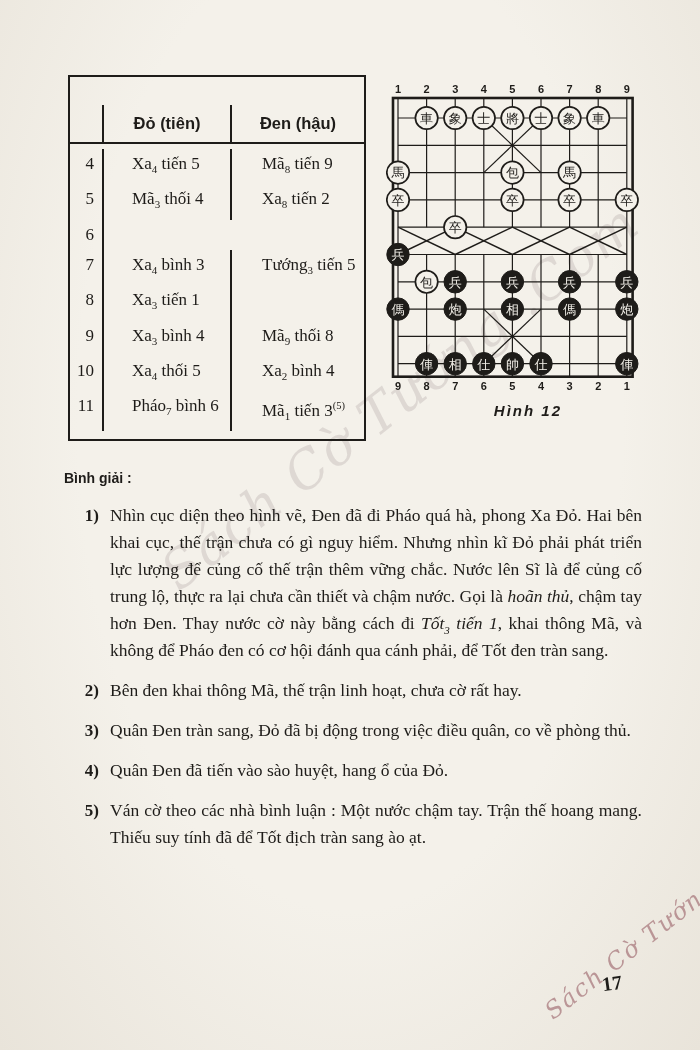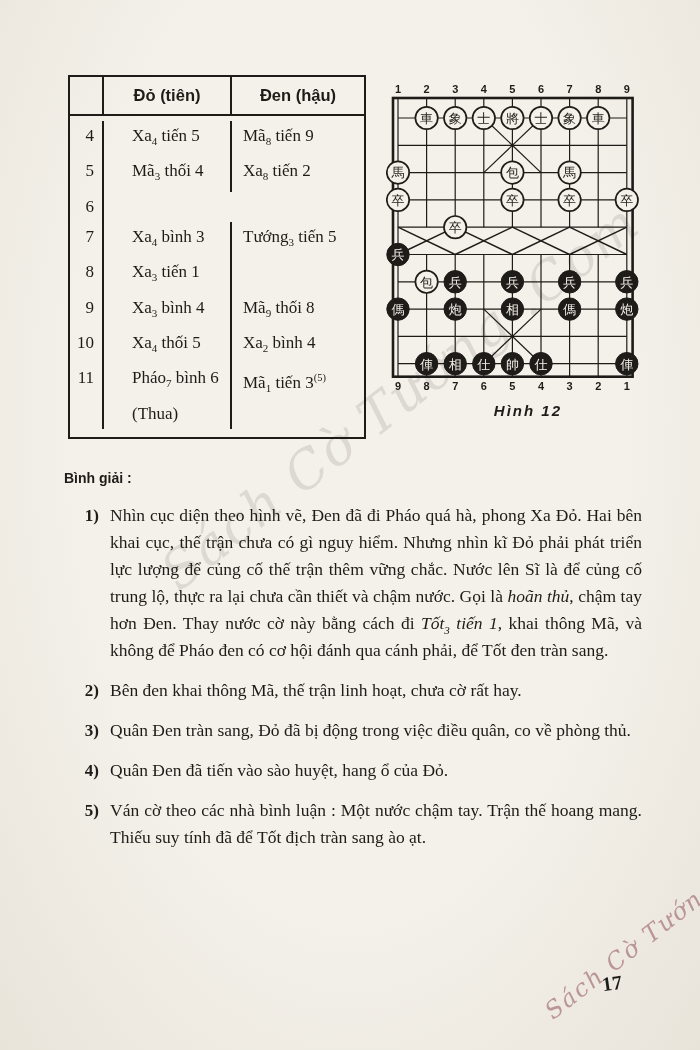--- a/index.html
+++ b/index.html
@@ -12,31 +12,31 @@
     overflow:hidden;
   }
   
   .moves-table{
     position:absolute;left:68px;top:75px;width:298px;
     border:2.5px solid #1e1c19;
     box-sizing:border-box;
     z-index:2;
   }
   .t-header{display:flex;border-bottom:2.5px solid #1e1c19;height:37px;
-    font-family:"Liberation Sans", sans-serif;font-weight:700;font-size:16.5px;}
+    font-family:"Liberation Sans", sans-serif;font-weight:700;font-size:16.5px;margin-top:28px;}
   .t-header .t-cell{display:flex;align-items:center;justify-content:center;}
   .t-cell{box-sizing:border-box;}
   .t-no{width:34px;border-right:2px solid #1e1c19;text-align:right;padding-right:8px;flex:none;}
   .t-red{width:128px;border-right:2px solid #1e1c19;flex:none;}
   .t-black{flex:1;}
   .t-body{padding:5px 0 8px 0;}
   .t-row{display:flex;font-size:17px;}
   .t-row .t-cell{line-height:30px;}
   .t-row .t-red{padding-left:28px;}
-  .t-row .t-black{padding-left:11px;}
+  .t-row .t-black{padding-left:30px;}
   .t-row sub{font-size:11px;}
   .t-row sup{font-size:10.5px;}
   .t-note{line-height:30px;}
   
   .board-svg{position:absolute;left:386px;top:84px;z-index:2;}
   .board-caption{
     position:absolute;left:438px;top:402px;width:124px;text-align:right;
     font-family:"Liberation Sans", sans-serif;font-weight:700;font-style:italic;
     font-size:15px;z-index:2;letter-spacing:2px;
   }
@@ -130,21 +130,20 @@
             <div><span>Xa</span><sub>4</sub><span> thối 5</span></div>
           </div>
           <div class="t-cell t-black">
             <div><span>Xa</span><sub>2</sub><span> bình 4</span></div>
           </div>
         </div>
         <div class="t-row">
           <div class="t-cell t-no">11</div>
           <div class="t-cell t-red">
             <div><span>Pháo</span><sub>7</sub><span> bình 6</span></div>
-            <div class="t-note">(Thua)</div>
           </div>
           <div class="t-cell t-black">
             <div><span>Mã</span><sub>1</sub><span> tiến 3</span><sup>(5)</sup></div>
           </div>
         </div>
       </div>
   </div>
 
   <svg class="board-svg" id="board-svg" width="253" height="314" viewBox="0 0 253 314">
       <g>

